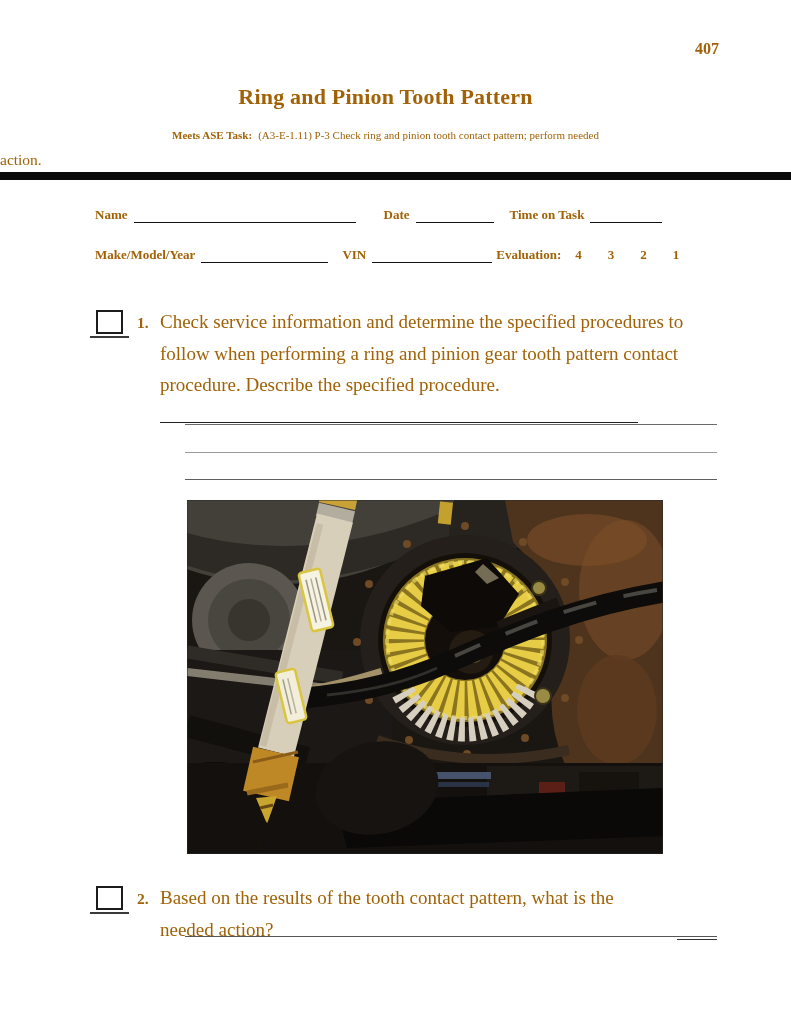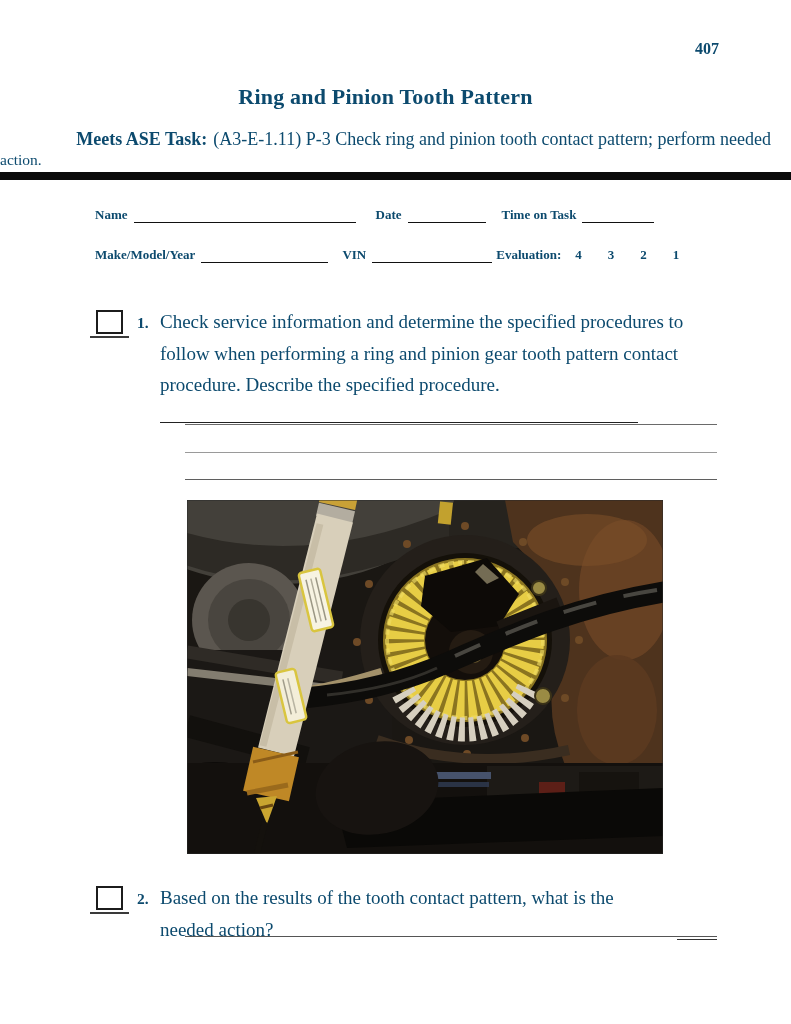--- a/index.html
+++ b/index.html
@@ -1,38 +1,38 @@
 <!DOCTYPE html>
 <html><head>
 <meta charset="utf-8">
 <style>
   * { margin:0; padding:0; box-sizing:border-box; }
   html,body { background:#ffffff; }
   .page {
     position:relative; width:791px; height:1024px; background:#ffffff;
-    font-family:"Liberation Serif", serif; color:#0c4a6e; overflow:hidden;
+    font-family:"Liberation Serif", serif; color:#a16207; overflow:hidden;
   }
   .pageno { position:absolute; top:40px; right:72px; font-weight:bold; font-size:16px; }
   .title  { position:absolute; top:84px; left:0; right:20px; text-align:center;
             font-weight:bold; font-size:22px; letter-spacing:0.2px; }
-  .sub1   { position:absolute; top:129px; left:0; right:20px; text-align:right; font-size:18px; }
+  .sub1   { position:absolute; top:129px; left:0; right:20px; text-align:center; font-size:11px; }
   .sub1 b { margin-right:6px; }
   .sub2   { position:absolute; top:151px; left:0; right:20px; text-align:left; font-size:15.5px; }
   .rule   { position:absolute; top:172px; left:0; width:791px; height:8px; background:#0a0a0a; }
 
   .formrow { position:absolute; left:95px; right:70px; display:flex; align-items:flex-end;
              font-size:13px; font-weight:bold; height:20px; }
   .row1 { top:203px; } .row2 { top:243px; }
   .blank { display:inline-block; border-bottom:1.6px solid #111; height:16px; }
   .b-name { width:222px; margin-left:6px; }
   .b-date { width:78px;  margin-left:6px; }
   .b-time { width:72px;  margin-left:6px; }
   .b-make { width:127px; margin-left:6px; }
   .b-vin  { width:120px; margin-left:6px; }
-  .lbl-date { margin-left:20px; } .lbl-time { margin-left:16px; }
+  .lbl-date { margin-left:28px; } .lbl-time { margin-left:16px; }
   .lbl-vin  { margin-left:14px; } .lbl-eval { margin-left:4px; }
   .eval-digits { display:flex; gap:26px; margin-left:14px; font-weight:bold; }
 
   .checkbox { position:absolute; width:27px; height:24px; border:2px solid #1c1c1c; background:#fff; }
   .checkbox::after { content:""; position:absolute; left:-8px; right:-8px; bottom:-6px;
                      border-bottom:2px solid #3a3a3a; }
   .cb1 { left:96px; top:310px; } .cb2 { left:96px; top:886px; }
   .tasknum { position:absolute; left:137px; font-weight:bold; font-size:15.5px; }
   .tn1 { top:314px; } .tn2 { top:890px; }
   .tasktext { position:absolute; left:160px; font-size:19px; line-height:31.5px; }

